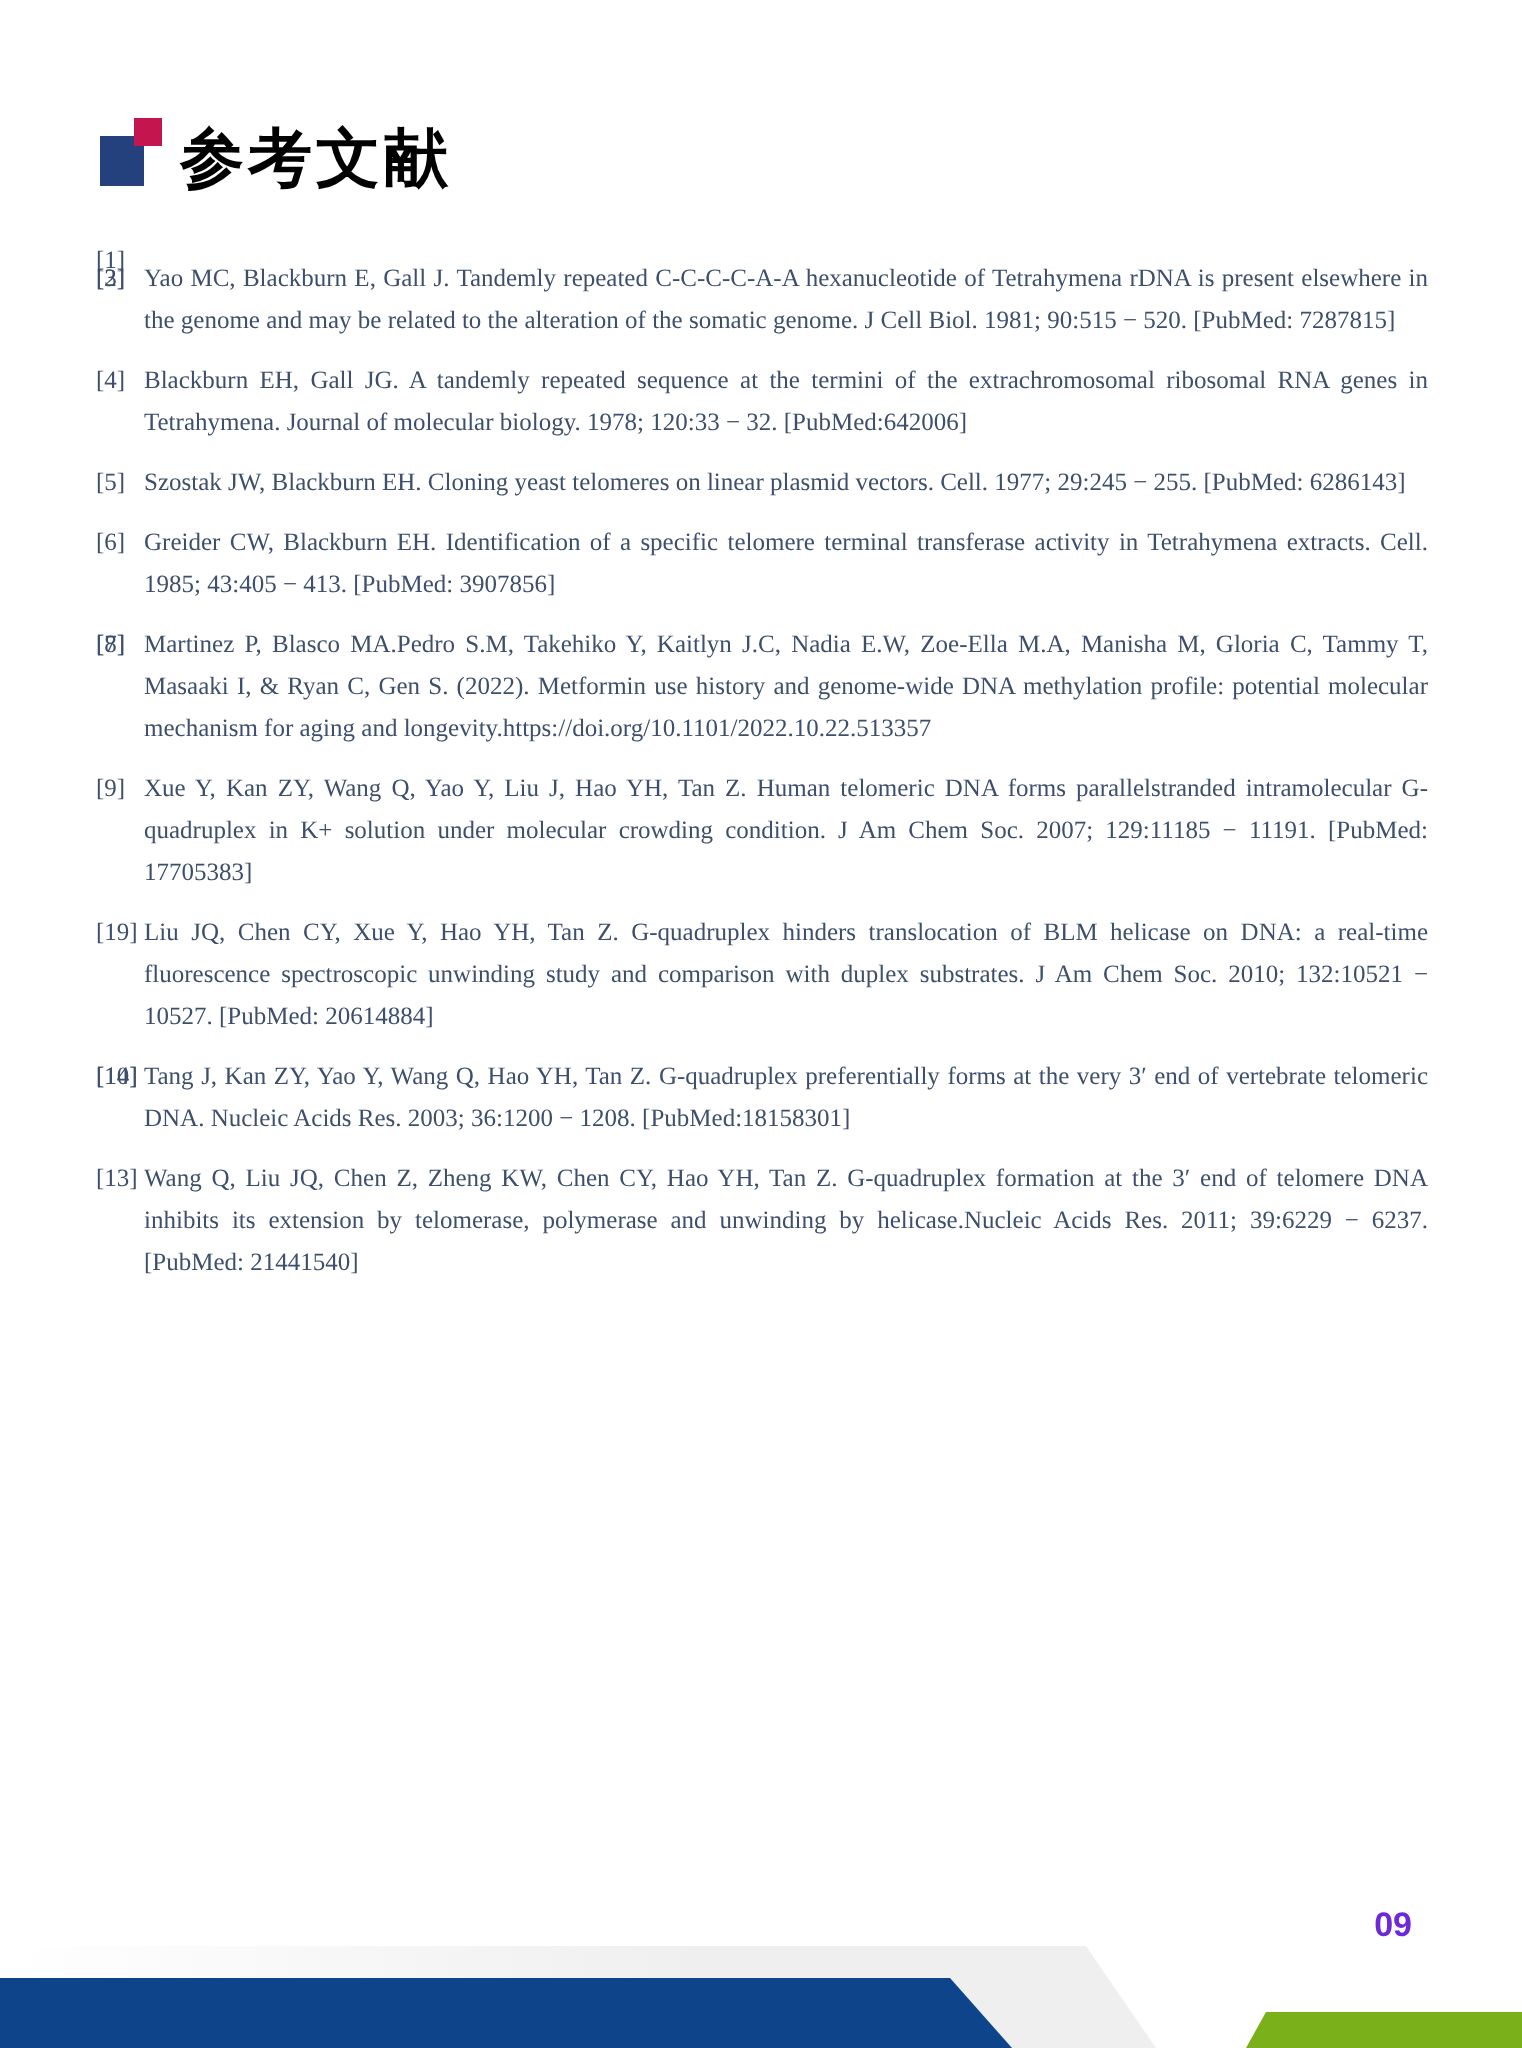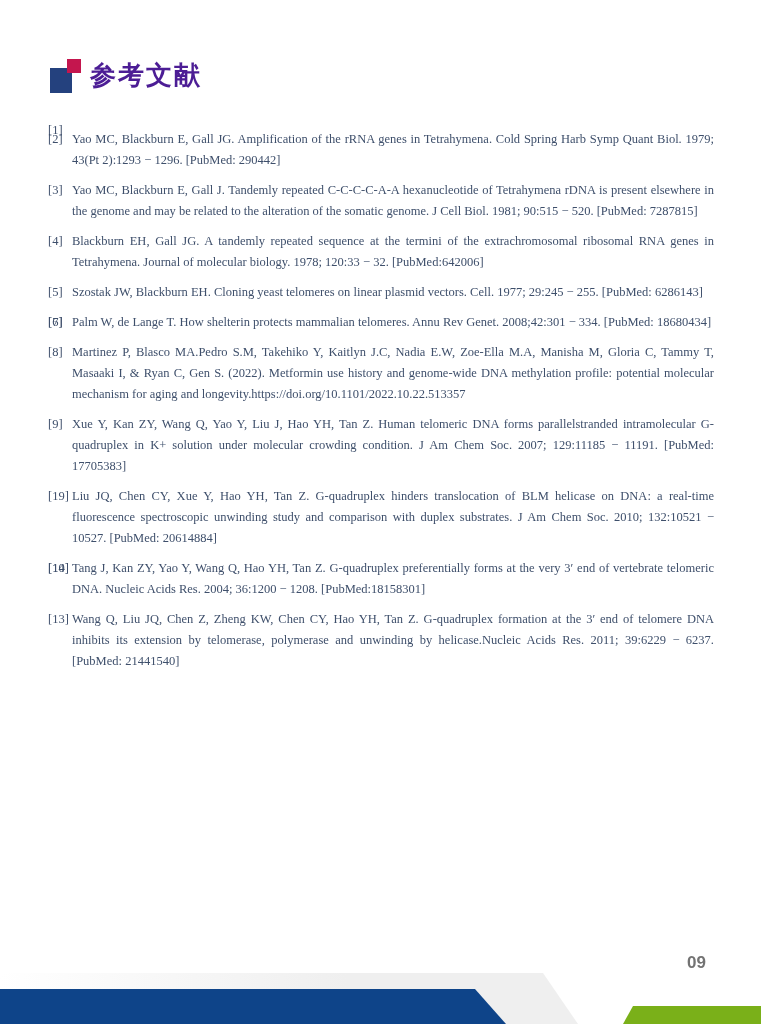--- a/index.html
+++ b/index.html
@@ -12,37 +12,37 @@
   }
   .page { position: absolute; inset: 0; background: #ffffff; }
 
   
   .marker { position: absolute; left: 50px; top: 59px; width: 32px; height: 36px; }
   .marker .sq-blue { position: absolute; left: 0; top: 9px; width: 22px; height: 25px; background: #24417e; }
   .marker .sq-red  { position: absolute; left: 17px; top: 0; width: 14px; height: 14px; background: #c4164e; }
   .page-title {
     position: absolute; left: 90px; top: 58px;
     font-family: Liberation Mono, monospace;
-    font-weight: bold; font-size: 26px; color: #4c1d95; letter-spacing: 2px;
+    font-weight: bold; font-size: 32px; color: #000000; letter-spacing: 2px;
   }
 
   
   .refs { position: absolute; left: 48px; top: 120px; width: 666px; }
   .ref {
     position: relative; padding-left: 24px; margin-bottom: 9px;
     font-size: 12.5px; line-height: 21px; color: #3e4f6b;
     text-align: justify; text-align-last: left;
   }
   .ref .num { position: absolute; left: 0; top: 0; }
 
   
   .page-number {
     position: absolute; right: 55px; top: 953px;
     font-family: "Liberation Sans", "DejaVu Sans", sans-serif;
-    font-weight: bold; font-size: 17px; color: #737373;
+    font-weight: bold; font-size: 17px; color: #6d28d9;
   }
 
   
   .footer-gray {
     position: absolute; left: 0; top: 973px; width: 578px; height: 51px;
     background: linear-gradient(to right, #ffffff, #efefef 60%);
     clip-path: polygon(0 0, 543px 0, 578px 100%, 0 100%);
   }
   .footer-blue {
     position: absolute; left: 0; top: 989px; width: 506px; height: 35px;
@@ -68,45 +68,44 @@
   <h1 class="page-title">参考文献</h1>
 
   <div class="refs">
 
       <p class="ref">
         <span class="num">[1]</span>
       </p>
 
       <p class="ref">
         <span class="num">[2]</span>
-        <span class="txt">Yao MC, Blackburn E, Gall JG. Amplification of the rRNA genes in Tetrahymena. Cold Spring Harb Symp Quant Biol. 1979; 43(Pt 2):1293 − 1296. [PubMed: 290442]</span>
       </p>
 
       <p class="ref">
         <span class="num">[3]</span>
         <span class="txt">Yao MC, Blackburn E, Gall J. Tandemly repeated C-C-C-C-A-A hexanucleotide of Tetrahymena rDNA is present elsewhere in the genome and may be related to the alteration of the somatic genome. J Cell Biol. 1981; 90:515 − 520. [PubMed: 7287815]</span>
       </p>
 
       <p class="ref">
         <span class="num">[4]</span>
         <span class="txt">Blackburn EH, Gall JG. A tandemly repeated sequence at the termini of the extrachromosomal ribosomal RNA genes in Tetrahymena. Journal of molecular biology. 1978; 120:33 − 32. [PubMed:642006]</span>
       </p>
 
       <p class="ref">
         <span class="num">[5]</span>
         <span class="txt">Szostak JW, Blackburn EH. Cloning yeast telomeres on linear plasmid vectors. Cell. 1977; 29:245 − 255. [PubMed: 6286143]</span>
       </p>
 
       <p class="ref">
         <span class="num">[6]</span>
+        <span class="txt">Greider CW, Blackburn EH. Identification of a specific telomere terminal transferase activity in Tetrahymena extracts. Cell. 1985; 43:405 − 413. [PubMed: 3907856]</span>
       </p>
 
       <p class="ref">
         <span class="num">[7]</span>
-        <span class="txt">Palm W, de Lange T. How shelterin protects mammalian telomeres. Annu Rev Genet. 2008;42:301 − 334. [PubMed: 18680434]</span>
       </p>
 
       <p class="ref">
         <span class="num">[8]</span>
         <span class="txt">Martinez P, Blasco MA.Pedro S.M, Takehiko Y, Kaitlyn J.C, Nadia E.W, Zoe-Ella M.A, Manisha M, Gloria C, Tammy T, Masaaki I, &amp; Ryan C, Gen S. (2022). Metformin use history and genome-wide DNA methylation profile: potential molecular mechanism for aging and longevity.https://doi.org/10.1101/2022.10.22.513357</span>
       </p>
 
       <p class="ref">
         <span class="num">[9]</span>
         <span class="txt">Xue Y, Kan ZY, Wang Q, Yao Y, Liu J, Hao YH, Tan Z. Human telomeric DNA forms parallelstranded intramolecular G-quadruplex in K+ solution under molecular crowding condition. J Am Chem Soc. 2007; 129:11185 − 11191. [PubMed: 17705383]</span>
@@ -116,21 +115,21 @@
         <span class="num">[19]</span>
         <span class="txt">Liu JQ, Chen CY, Xue Y, Hao YH, Tan Z. G-quadruplex hinders translocation of BLM helicase on DNA: a real-time fluorescence spectroscopic unwinding study and comparison with duplex substrates. J Am Chem Soc. 2010; 132:10521 − 10527. [PubMed: 20614884]</span>
       </p>
 
       <p class="ref">
         <span class="num">[14]</span>
       </p>
 
       <p class="ref">
         <span class="num">[10]</span>
-        <span class="txt">Tang J, Kan ZY, Yao Y, Wang Q, Hao YH, Tan Z. G-quadruplex preferentially forms at the very 3′ end of vertebrate telomeric DNA. Nucleic Acids Res. 2004; 36:1200 − 1208. [PubMed:18158301]</span>
+        <span class="txt">Tang J, Kan ZY, Yao Y, Wang Q, Hao YH, Tan Z. G-quadruplex preferentially forms at the very 3′ end of vertebrate telomeric DNA. Nucleic Acids Res. 2003; 36:1200 − 1208. [PubMed:18158301]</span>
       </p>
 
       <p class="ref">
         <span class="num">[13]</span>
         <span class="txt">Wang Q, Liu JQ, Chen Z, Zheng KW, Chen CY, Hao YH, Tan Z. G-quadruplex formation at the 3′ end of telomere DNA inhibits its extension by telomerase, polymerase and unwinding by helicase.Nucleic Acids Res. 2011; 39:6229 − 6237. [PubMed: 21441540]</span>
       </p>
     </div>
 
   <div class="page-number">09</div>
 

